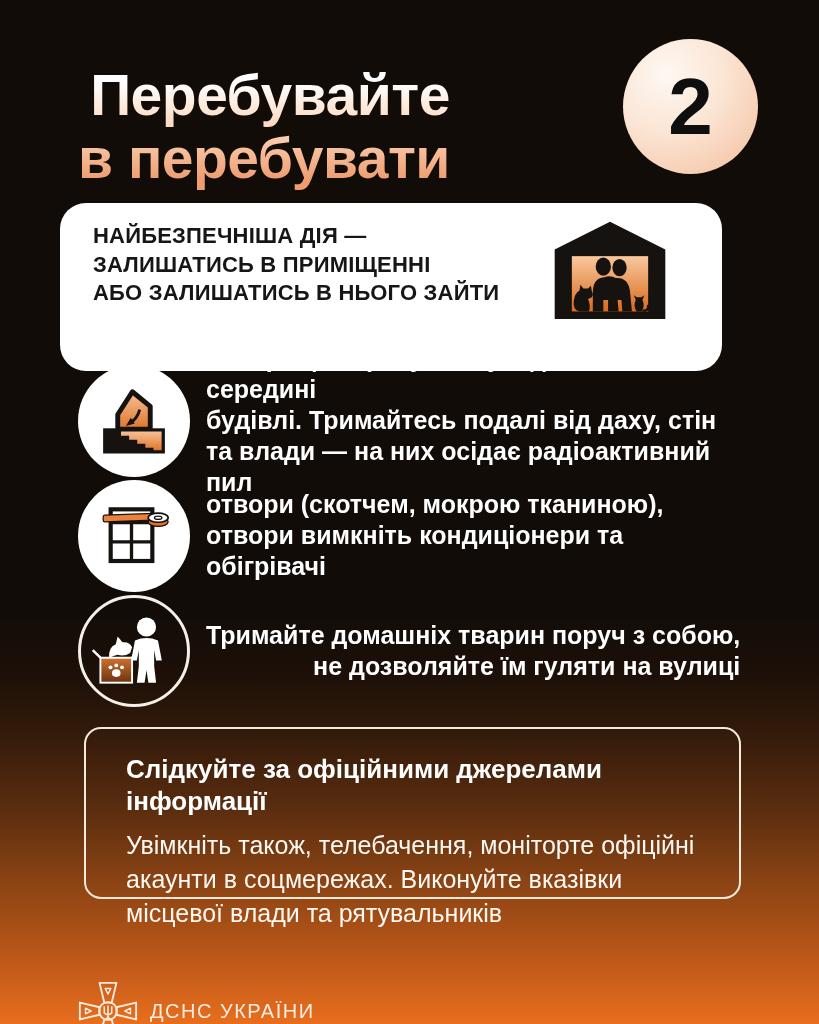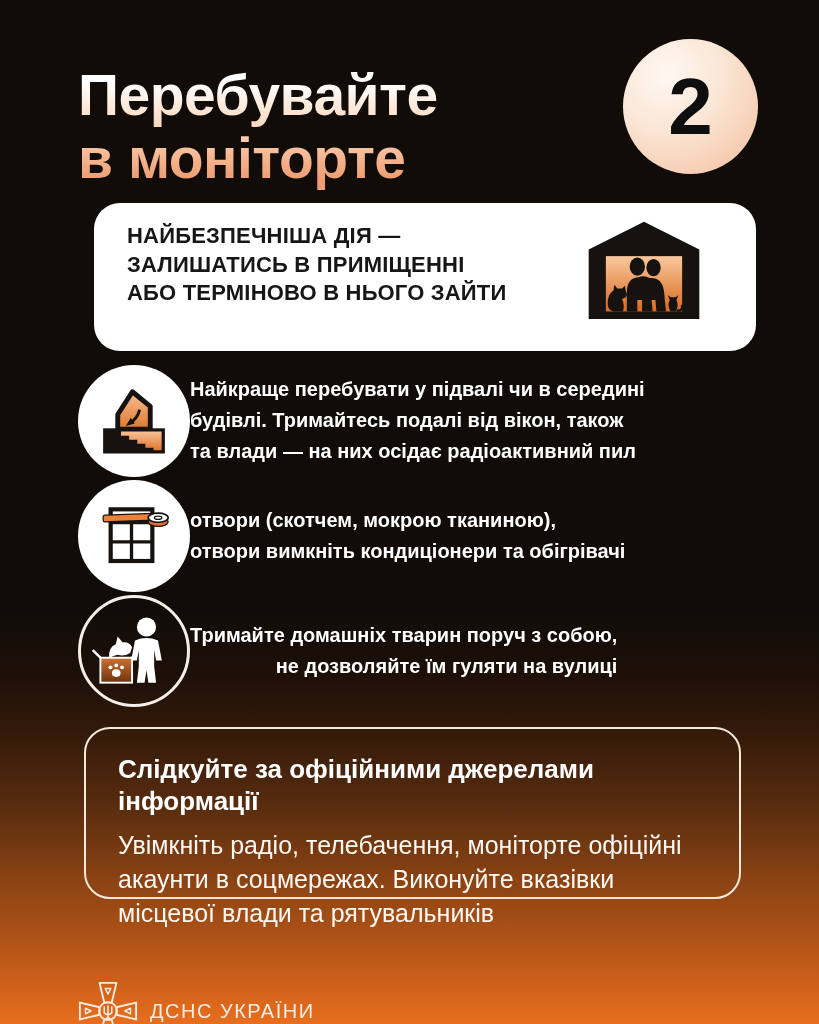--- a/index.html
+++ b/index.html
@@ -18,84 +18,84 @@
     font-size:57px;font-weight:bold;line-height:63px;letter-spacing:-0.5px;
     color:#f3ad82;
   }
   @supports ((-webkit-background-clip:text) or (background-clip:text)){
     .title{
       background:linear-gradient(180deg,#ffffff 14%,#fbd2b4 55%,#ee9c70 92%);
       -webkit-background-clip:text;background-clip:text;
       -webkit-text-fill-color:transparent;color:transparent;
     }
   }
-  .title span{display:block;}
+  .title span{display:block;text-align:right;}
   .badge{
     position:absolute;left:623px;top:39px;width:135px;height:135px;border-radius:50%;
     background:radial-gradient(circle at 32% 26%,#fef8f3 0%,#fbe6d5 42%,#f3bd9c 100%);
     display:flex;align-items:center;justify-content:center;
     font-size:80px;font-weight:bold;color:#0e0e0e;
   }
   
   .card{
-    position:absolute;left:94px;top:203px;width:662px;height:148px;
+    position:absolute;left:60px;top:203px;width:662px;height:168px;
     background:#ffffff;border-radius:26px;
   }
   .card-text{
     position:absolute;left:33px;top:19px;
     font-size:22px;font-weight:bold;line-height:28.5px;
     color:#161616;letter-spacing:0.2px;
   }
   .card-text span{display:block;}
   .card-icon{position:absolute;right:50px;top:15px;}
   
   .tip{position:absolute;left:78px;width:672px;height:113px;display:flex;align-items:center;}
   .tip1{top:364px;} .tip2{top:479px;} .tip3{top:594px;text-align:right;}
   .tip-circle{
     flex:0 0 112px;width:112px;height:112px;border-radius:50%;background:#ffffff;
     display:flex;align-items:center;justify-content:center;
   }
   .tip-circle.outlined{background:transparent;border:3px solid #f4efe9;box-sizing:border-box;}
   .tip-text{
-    font-size:20px;font-weight:bold;line-height:31px;color:#ffffff;
+    margin-left:16px;font-size:25px;font-weight:bold;line-height:31px;color:#ffffff;
   }
   .tip-text span{display:block;}
   
   .infobox{
     position:absolute;left:84px;top:727px;width:657px;height:172px;box-sizing:border-box;
-    border:2px solid #f5ead9;border-radius:26px;padding:24px 32px;
+    border:2px solid #f5ead9;border-radius:17px;padding:24px 40px;
   }
   .infobox-title{font-size:26px;font-weight:bold;color:#ffffff;line-height:32px;margin:0 0 11px 0;}
   .infobox-body{font-size:25px;font-weight:normal;color:#fdf8f2;line-height:34px;}
   .infobox-body span{display:block;}
   
   .footer{position:absolute;left:78px;top:981px;display:flex;align-items:center;}
   .footer-logo{width:60px;height:60px;}
   .footer-org{
     margin-left:12px;font-size:20px;color:#f7ece1;letter-spacing:1.5px;font-weight:normal;
   }
 </style>
 </head>
 <body>
 
 <div class="poster">
 
   <h1 class="title">
     <span>Перебувайте</span>
-    <span>в моніторте</span>
+    <span>в перебувати</span>
   </h1>
   <div class="badge">
     <span>2</span>
   </div>
 
   <div class="card">
     <div class="card-text">
       <span>НАЙБЕЗПЕЧНІША ДІЯ —</span>
       <span>ЗАЛИШАТИСЬ В ПРИМІЩЕННІ</span>
-      <span>АБО ТЕРМІНОВО В НЬОГО ЗАЙТИ</span>
+      <span>АБО ЗАЛИШАТИСЬ В НЬОГО ЗАЙТИ</span>
     </div>
     <span class="card-icon">
       <svg viewBox="0 0 130 108" width="124" height="103" aria-hidden="true">
         <defs>
           <linearGradient id="roomG" x1="0" y1="0" x2="0" y2="1">
             <stop offset="0" stop-color="#f9c89d"></stop>
               <stop offset="1" stop-color="#d96a1e"></stop>
           </linearGradient>
         </defs>
         <path d="M7 33 L65 4 L123 33 V106 H7 Z" fill="#15120f"></path>
@@ -123,21 +123,21 @@
         </defs>
         <path d="M28 40 L46 12 L68 30 V58 H28 Z" fill="url(#hG)" stroke="#15120f" stroke-width="6" stroke-linejoin="round"></path>
         <rect x="10" y="57" width="76" height="31" fill="#15120f"></rect>
         <path d="M32 61 V66 H42 V71 H52 V76 H62 V81 H72 V84 H82 V61 Z" fill="url(#hG)"></path>
         <path d="M55 34 Q52 46 42 51" stroke="#15120f" stroke-width="3.5" fill="none"></path>
         <path d="M38 54 L49 51 L44 44 Z" fill="#15120f"></path>
       </svg>
     </div>
     <div class="tip-text">
       <span>Найкраще перебувати у підвалі чи в середині</span>
-      <span>будівлі. Тримайтесь подалі від вікон, також</span>
+      <span>будівлі. Тримайтесь подалі від даху, стін</span>
       <span>та влади — на них осідає радіоактивний пил</span>
     </div>
   </div>
 
   <div class="tip tip2">
     <div class="tip-circle">
       <svg viewBox="0 0 96 96" width="80" height="80" aria-hidden="true">
         <rect x="20" y="16" width="50" height="62" fill="#ffffff" stroke="#15120f" stroke-width="5"></rect>
         <line x1="20" y1="32" x2="70" y2="32" stroke="#15120f" stroke-width="4"></line>
         <line x1="45" y1="32" x2="45" y2="78" stroke="#15120f" stroke-width="4"></line>
@@ -181,21 +181,21 @@
     </div>
     <div class="tip-text">
       <span>Тримайте домашніх тварин поруч з собою,</span>
       <span>не дозволяйте їм гуляти на вулиці</span>
     </div>
   </div>
 
   <div class="infobox">
     <div class="infobox-title">Слідкуйте за офіційними джерелами інформації</div>
     <div class="infobox-body">
-      <span>Увімкніть радіо, телебачення, моніторте офіційні</span>
+      <span>Увімкніть також, телебачення, моніторте офіційні</span>
       <span>акаунти в соцмережах. Виконуйте вказівки</span>
       <span>місцевої влади та рятувальників</span>
     </div>
   </div>
 
   <div class="footer">
     <span class="footer-logo">
       <svg viewBox="0 0 64 64" width="60" height="60" aria-hidden="true">
         <g fill="none" stroke="#f6ecdf" stroke-width="2" stroke-linejoin="round">
           <path d="M23 2 H41 L36 23 H28 Z"></path>

